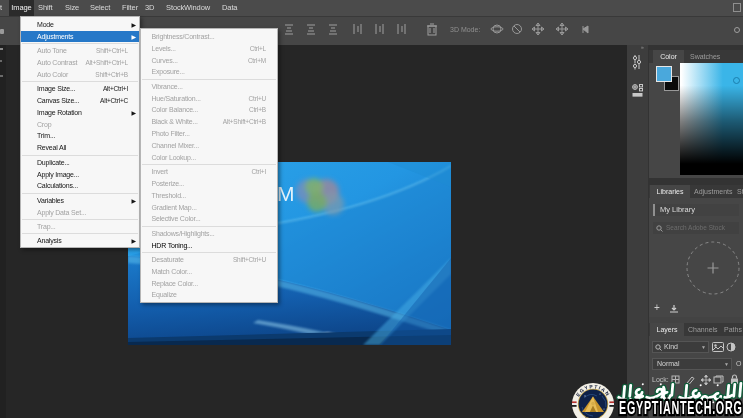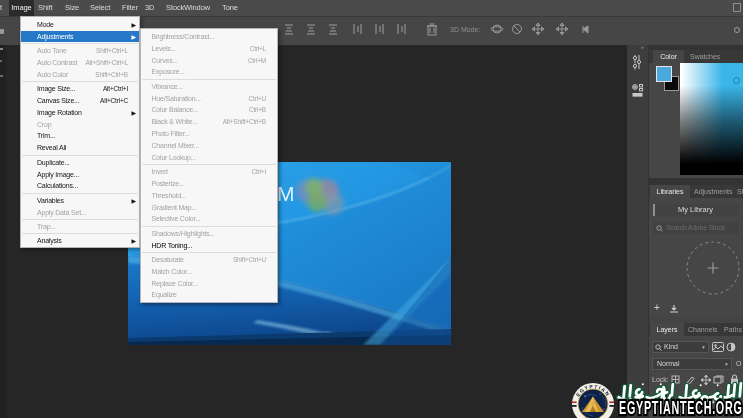--- a/index.html
+++ b/index.html
@@ -36,21 +36,21 @@
   <div id="menubar" class="abs">
     <span class="mi" style="left:0px">t</span>
     <span class="mi" style="left:9px;width:25px;background:#2b2b2b;color:#f0f0f0;text-align:center">Image</span>
     <span class="mi" style="left:38px">Shift</span>
     <span class="mi" style="left:65px">Size</span>
     <span class="mi" style="left:90px">Select</span>
     <span class="mi" style="left:122px">Filter</span>
     <span class="mi" style="left:145px">3D</span>
     <span class="mi" style="left:166px">Stock</span>
     <span class="mi" style="left:184px">Window</span>
-    <span class="mi" style="left:222px">Tone</span>
+    <span class="mi" style="left:222px">Data</span>
     <span class="abs" style="left:733px;top:3px;width:8px;height:9px;border:1px solid #8f8f8f;box-sizing:border-box;"></span>
   </div>
   <div id="optbar" class="abs">
     <svg width="743" height="28" viewBox="0 0 743 28">
       <g stroke="#9e9e9e" stroke-width="1" fill="none">
 
         <path d="M285 8h8M287 11h4M286 14h6M285 17h8"></path>
         <path d="M307 8h8M309 11h4M308 14h6M307 17h8" transform="translate(0,0)"></path>
         <path d="M329 8h8M331 11h4M330 14h6M329 17h8"></path>
 
@@ -179,21 +179,21 @@
 
     <div class="abs" style="left:22px;top:133px;width:94px;height:7px;background:#333;"></div>
 
     <div class="abs" style="left:22px;top:140px;width:94px;height:13px;background:#383838;">
       <span class="abs" style="left:1px;top:0;width:40px;height:13px;background:#464646;color:#ececec;font-size:7px;line-height:13px;text-align:center;">Libraries</span>
       <span class="abs" style="left:45px;top:0;color:#9d9d9d;font-size:7px;line-height:13px;">Adjustments</span>
       <span class="abs" style="left:88px;top:0;color:#9d9d9d;font-size:7px;line-height:13px;">St</span>
     </div>
     <div class="abs" style="left:22px;top:153px;width:94px;height:119px;background:#464646;">
 
-      <div class="abs" style="left:4px;top:6px;width:86px;height:12px;background:#424242;border-left:2px solid #909090;color:#dcdcdc;font-size:7.5px;line-height:12px;padding-left:23px;box-sizing:border-box;">My Library</div>
+      <div class="abs" style="left:4px;top:6px;width:86px;height:12px;background:#424242;border-left:2px solid #909090;color:#dcdcdc;font-size:7.5px;line-height:12px;padding-left:5px;box-sizing:border-box;">My Library</div>
 
       <div class="abs" style="left:4px;top:24px;width:86px;height:12px;background:#414141;color:#6d6d6d;font-size:6.5px;line-height:12px;">
         <svg style="position:absolute;left:3px;top:3px;" width="7" height="7" viewBox="0 0 7 7">
           <circle cx="3" cy="3" r="2.2" fill="none" stroke="#9a9a9a"></circle>
           <path d="M4.6 4.6L6.5 6.5" stroke="#9a9a9a"></path>
         </svg>
         <span style="position:absolute;left:13px;top:0;">Search Adobe Stock</span>
       </div>
 
       <svg class="abs" style="left:0;top:24px;" width="94" height="95" viewBox="0 0 94 95">

